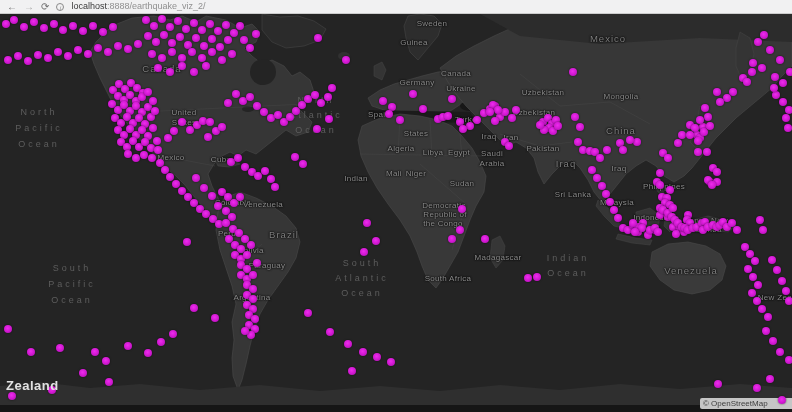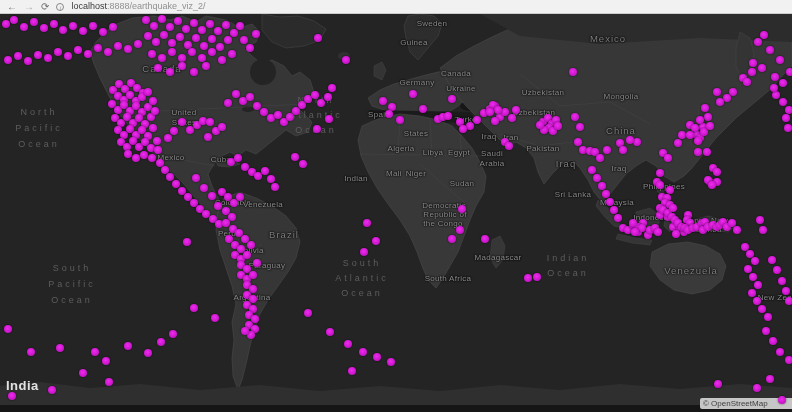--- a/index.html
+++ b/index.html
@@ -594,17 +594,17 @@
         <div class="dot" style="left: 785px; top: 342px;"></div>
         <div class="dot" style="left: 524px; top: 260px;"></div>
         <div class="dot" style="left: 533px; top: 259px;"></div>
         <div class="dot" style="left: 458px; top: 191px;"></div>
         <div class="dot" style="left: 456px; top: 212px;"></div>
         <div class="dot" style="left: 448px; top: 221px;"></div>
         <div class="dot" style="left: 481px; top: 221px;"></div>
       </div>
 
     <div class="bottom-strip"></div>
-    <div class="logo">India</div>
+    <div class="logo">Zealand</div>
     <div class="attribution">© OpenStreetMap</div>
   </div>
 
 </div>
 
 </body></html>

